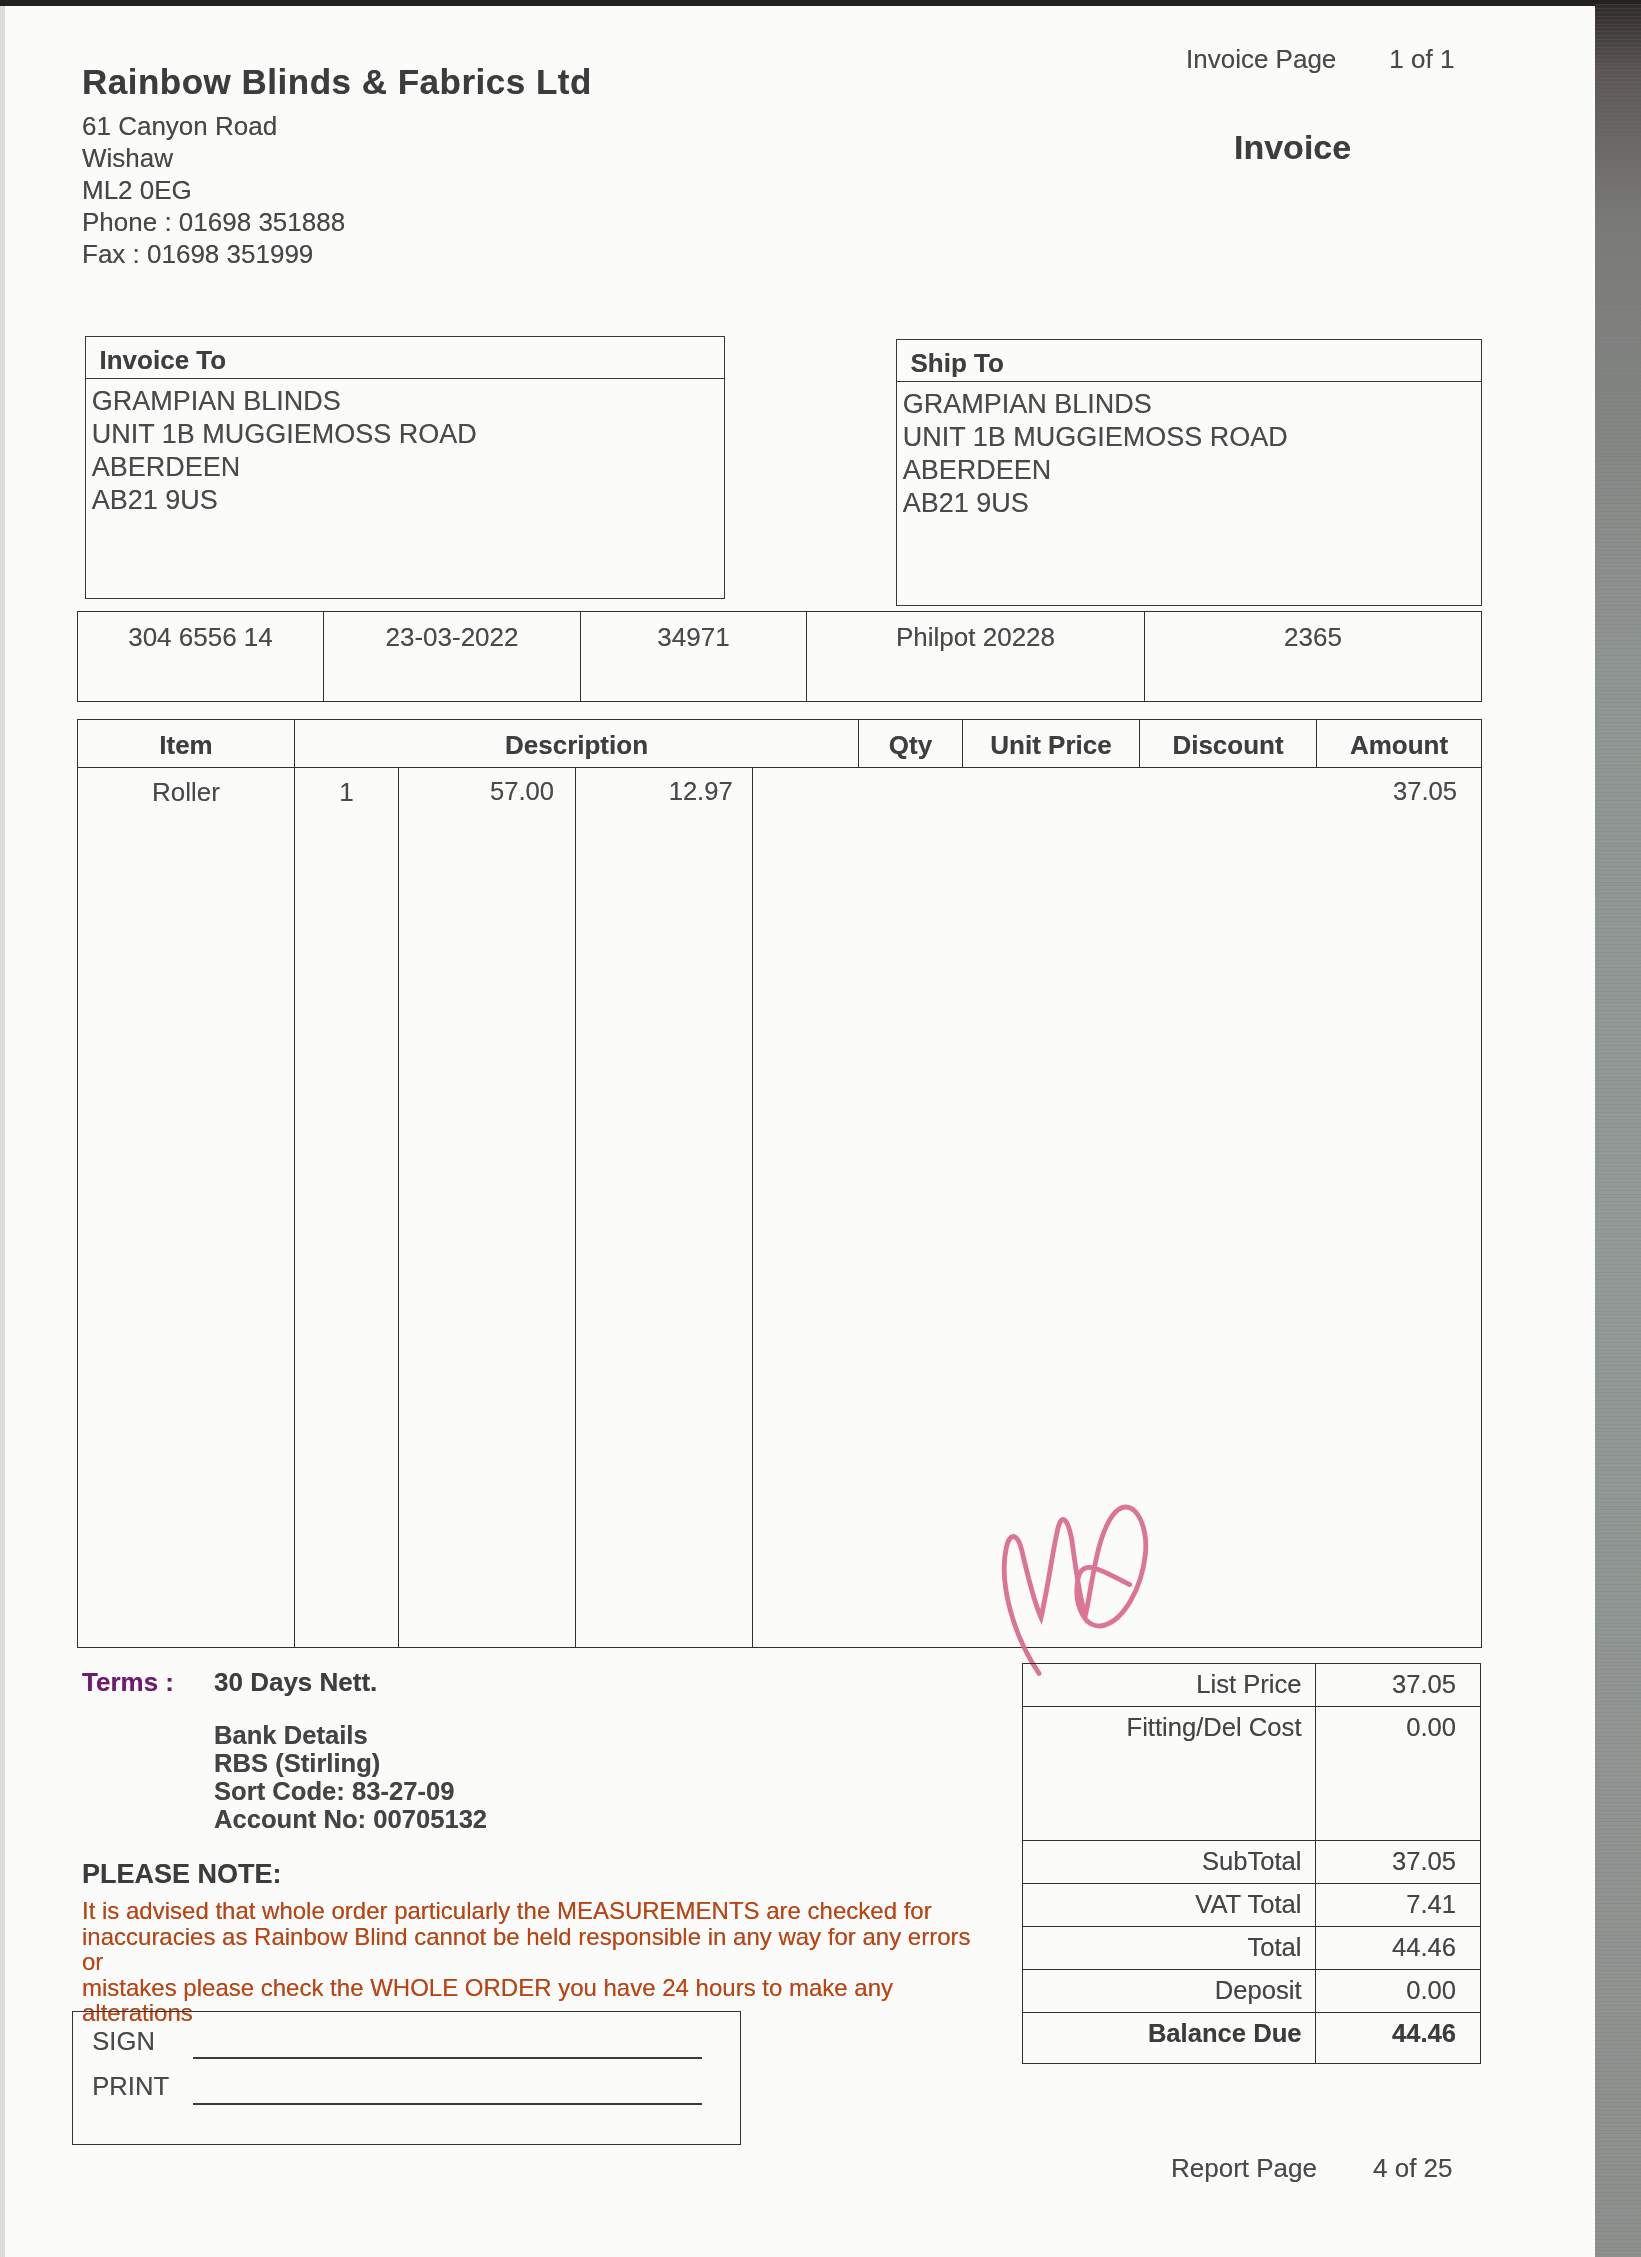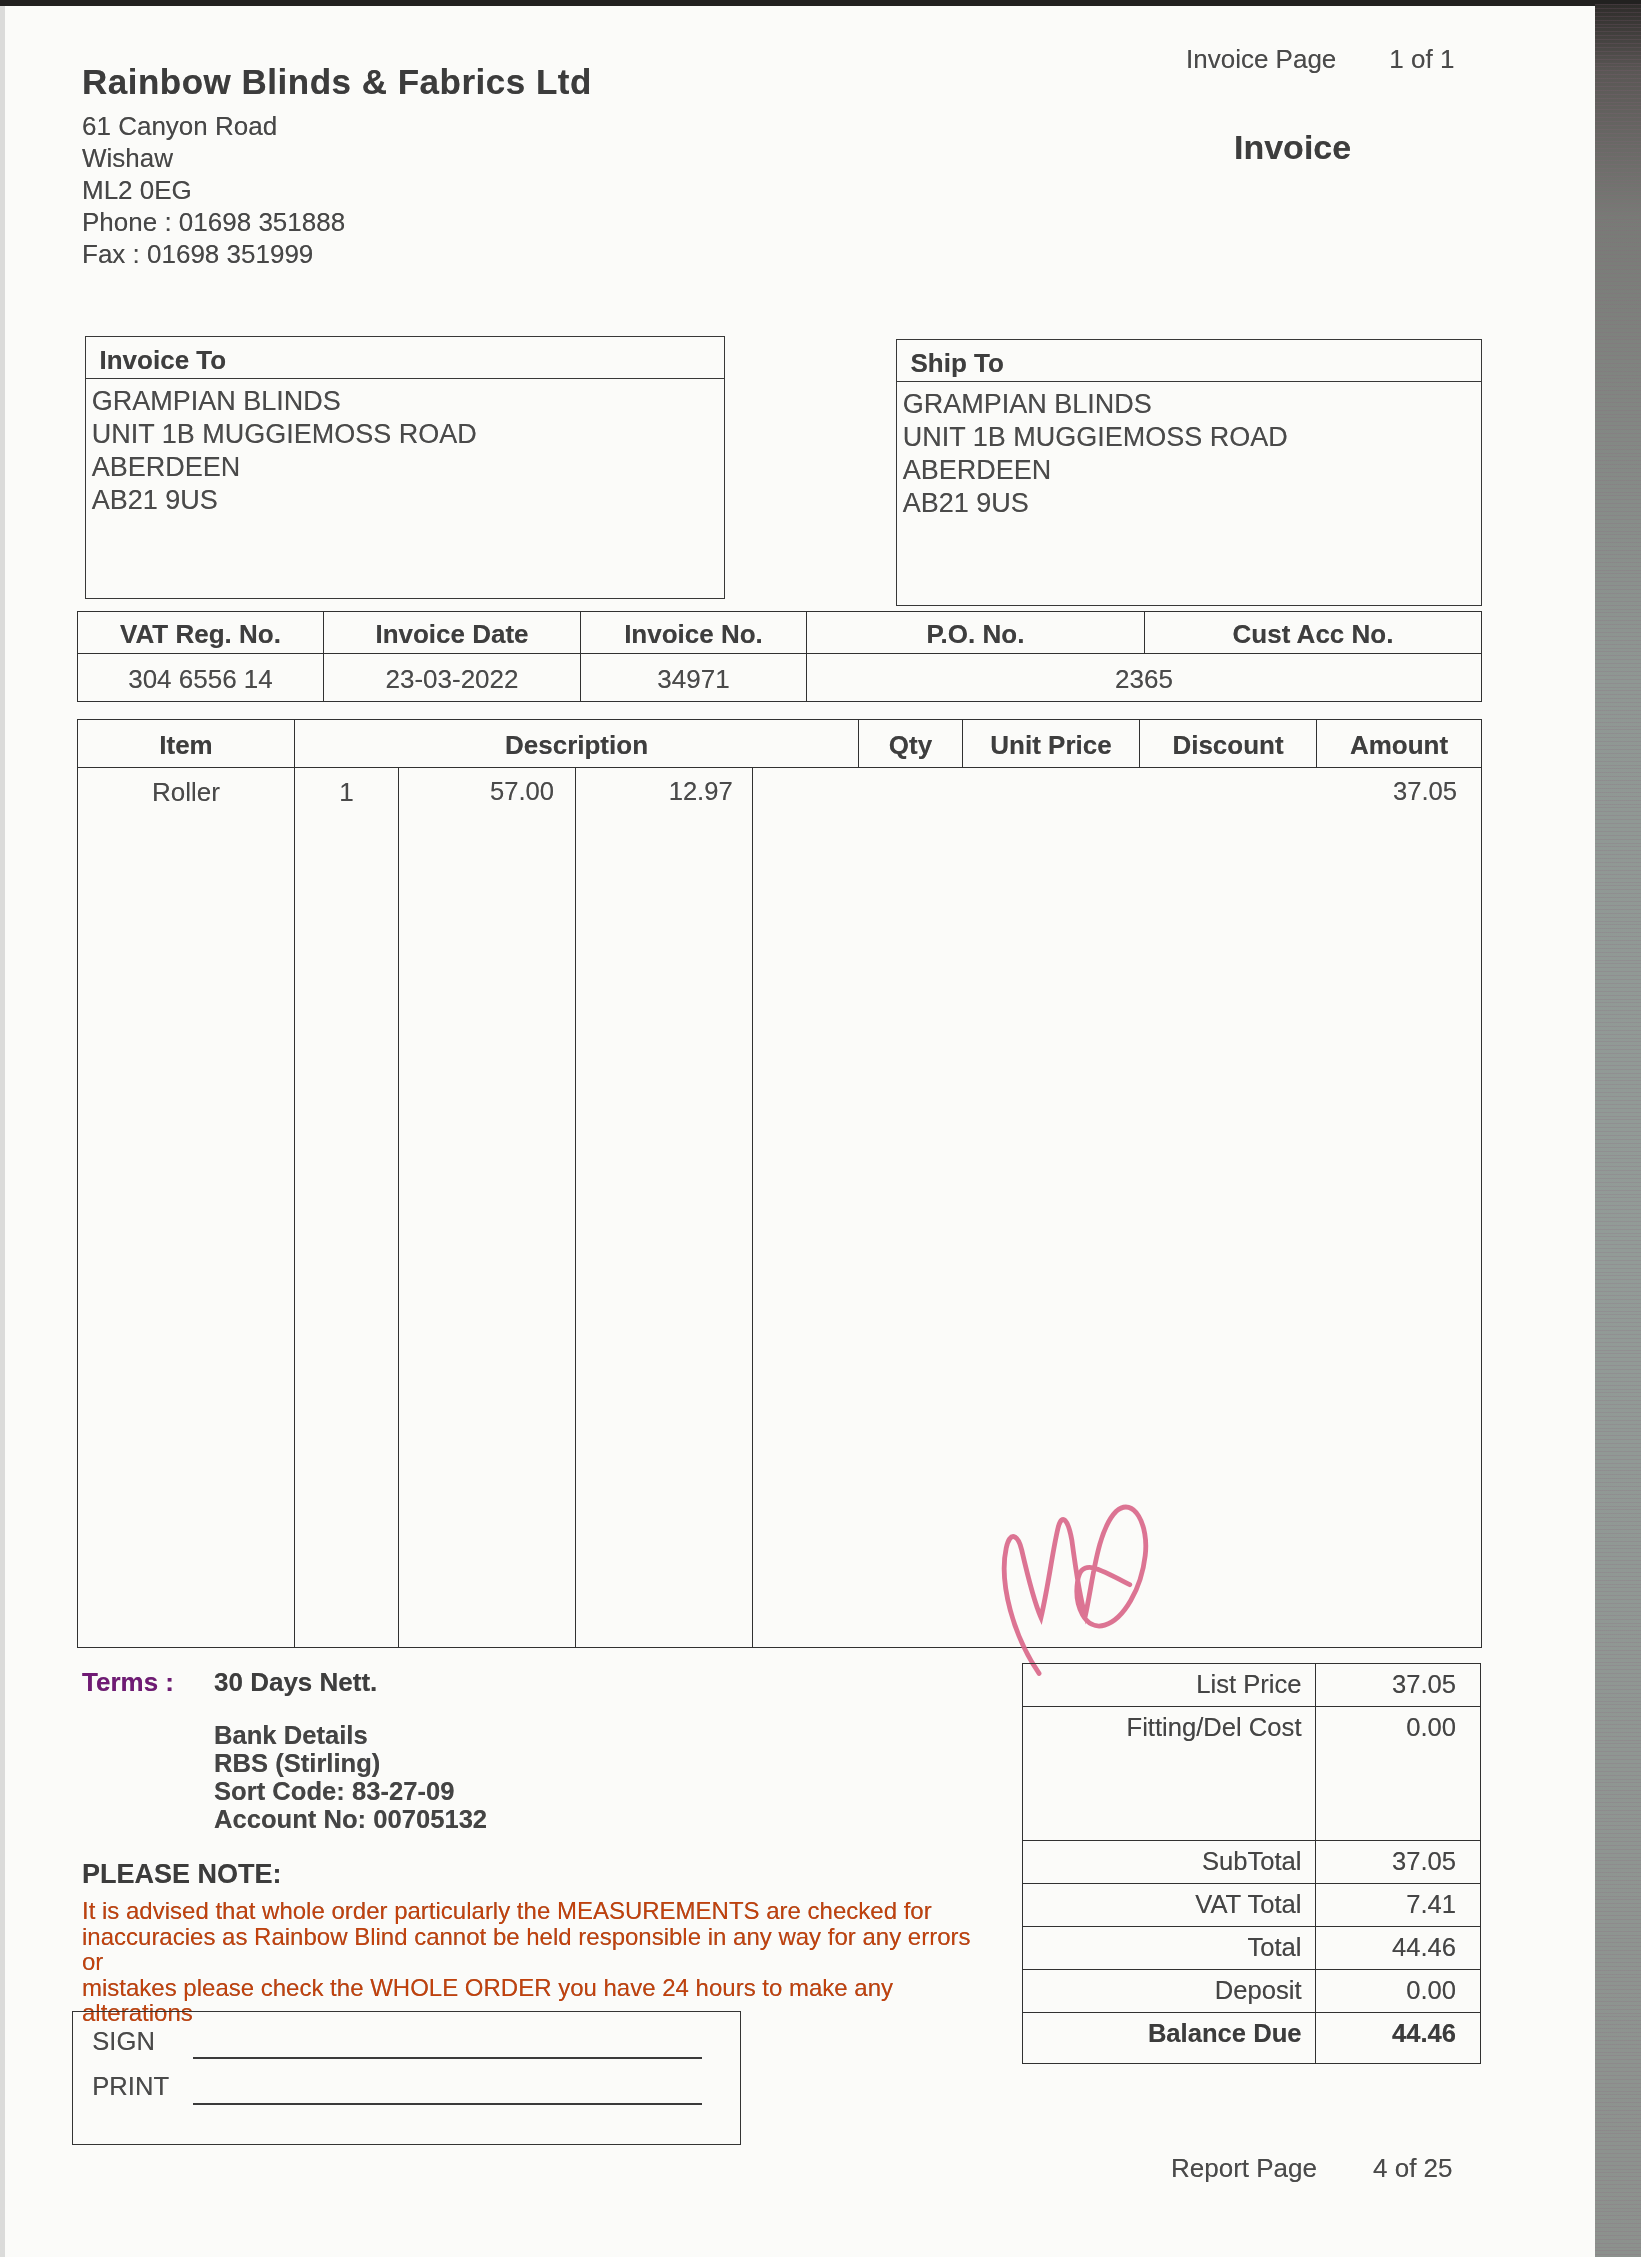--- a/index.html
+++ b/index.html
@@ -131,31 +131,25 @@
     <div class="box-head">Ship To</div>
     <div class="box-body">
       <div>GRAMPIAN BLINDS</div>
       <div>UNIT 1B MUGGIEMOSS ROAD</div>
       <div>ABERDEEN</div>
       <div>AB21 9US</div>
     </div>
   </div>
 
   <div class="abs meta-table">
-    <div class="meta-row hdr">
-      <div class="meta-cell mc0">VAT Reg. No.</div>
-      <div class="meta-cell mc1">Invoice Date</div>
-      <div class="meta-cell mc2">Invoice No.</div>
-      <div class="meta-cell mc3">P.O. No.</div>
-      <div class="meta-cell">Cust Acc No.</div>
-    </div>
     <div class="meta-row val">
       <div class="meta-cell mc0">304 6556 14</div>
       <div class="meta-cell mc1">23-03-2022</div>
       <div class="meta-cell mc2">34971</div>
+      <div class="meta-cell mc3">Philpot 20228</div>
       <div class="meta-cell">2365</div>
     </div>
   </div>
 
   <div class="abs items-table">
     <div class="it-hdr">
       <div class="it-cell ic0">Item</div>
       <div class="it-cell ic1">Description</div>
       <div class="it-cell ic2">Qty</div>
       <div class="it-cell ic3">Unit Price</div>

